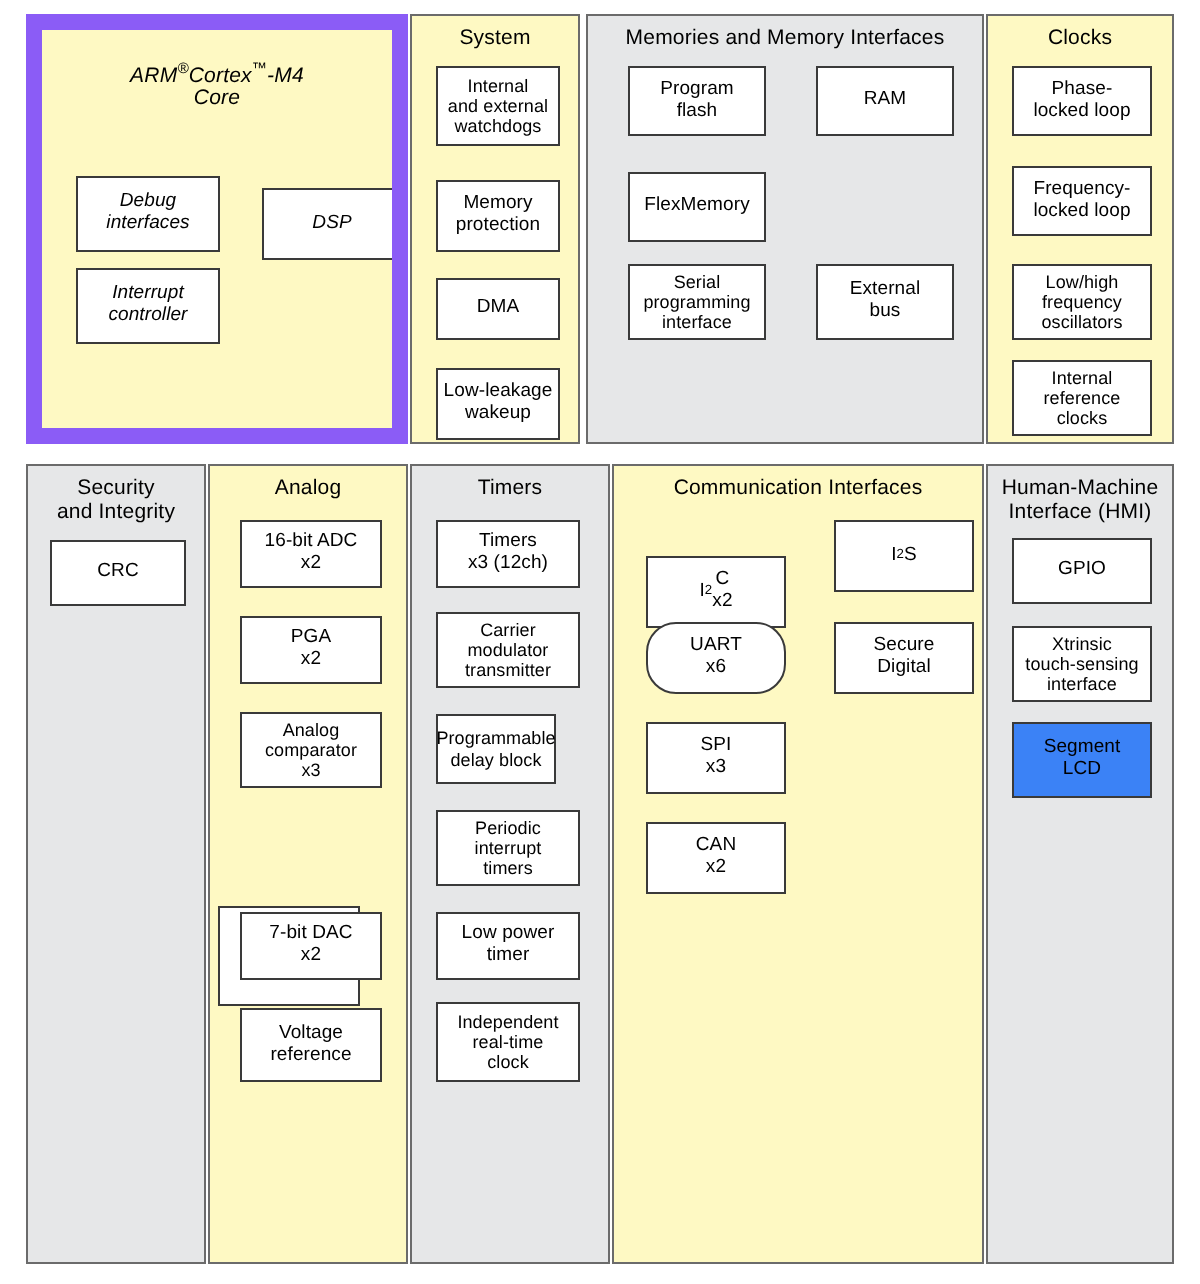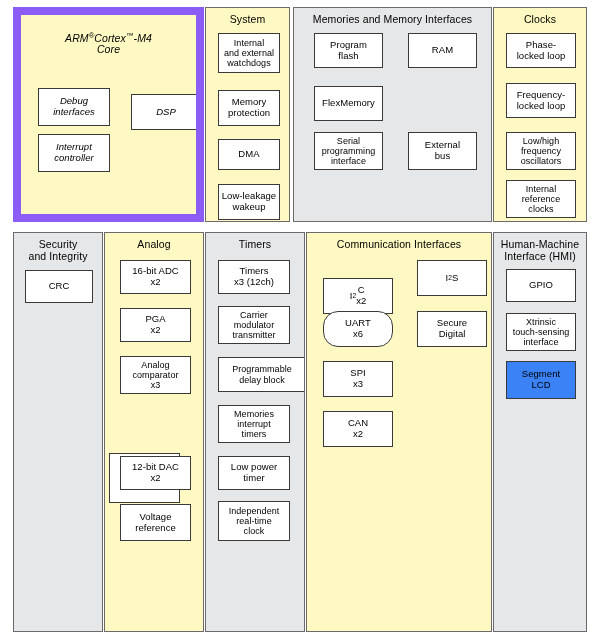--- a/index.html
+++ b/index.html
@@ -143,36 +143,36 @@
     <div class="section-title">Analog</div>
     <div class="blk" style="left:15px; top:27px; width:71px; height:34px;">16-bit ADC
 x2</div>
     <div class="blk" style="left:15px; top:75px; width:71px; height:34px;">PGA
 x2</div>
     <div class="blk tiny" style="left:15px; top:123px; width:71px; height:38px;">Analog
 comparator
 x3</div>
     <div class="blk" style="left:4px; top:175px; width:71px; height:50px;margin-top:45px;">6-bit DAC
 x3</div>
-    <div class="blk" style="left:15px; top:223px; width:71px; height:34px;">12-bit DAC
+    <div class="blk" style="left:15px; top:223px; width:71px; height:34px;">7-bit DAC
 x2</div>
     <div class="blk" style="left:15px; top:271px; width:71px; height:37px;">Voltage
 reference</div>
   </div>
 
   <div class="section shaded" style="left:205px; top:232px; width:100px; height:400px;">
     <div class="section-title">Timers</div>
     <div class="blk" style="left:12px; top:27px; width:72px; height:34px;">Timers
 x3 (12ch)</div>
     <div class="blk tiny" style="left:12px; top:73px; width:72px; height:38px;">Carrier
 modulator
 transmitter</div>
-    <div class="blk tiny" style="left:12px; top:124px; width:88px; height:35px;">Programmable
+    <div class="blk tiny" style="left:12px; top:124px; width:60px; height:35px;">Programmable
 delay block</div>
-    <div class="blk tiny" style="left:12px; top:172px; width:72px; height:38px;">Memories
+    <div class="blk tiny" style="left:12px; top:172px; width:72px; height:38px;">Periodic
 interrupt
 timers</div>
     <div class="blk" style="left:12px; top:223px; width:72px; height:34px;">Low power
 timer</div>
     <div class="blk tiny" style="left:12px; top:268px; width:72px; height:40px;">Independent
 real-time
 clock</div>
   </div>
 
   <div class="section" style="left:306px; top:232px; width:186px; height:400px;">

